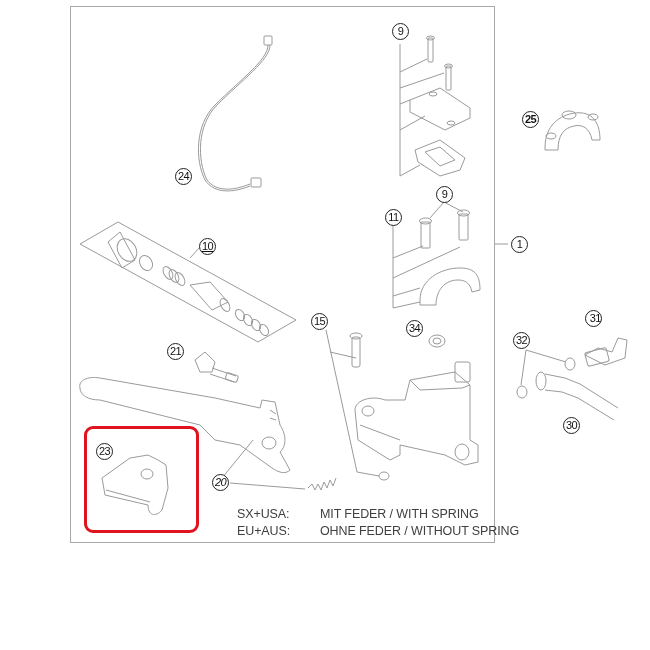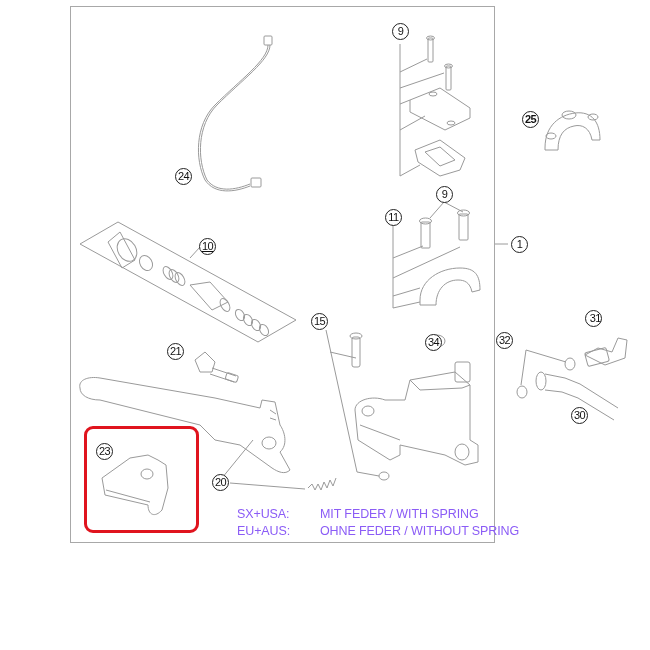--- a/index.html
+++ b/index.html
@@ -1,21 +1,21 @@
 <!DOCTYPE html>
 <html><head>
 <meta charset="utf-8">
 <style>
   html, body { margin:0; padding:0; background:#ffffff; }
   body { width:650px; height:650px; position:relative; overflow:hidden; font-family:"Liberation Sans", sans-serif; }
   .frame { position:absolute; left:70px; top:6px; width:425px; height:537px; border:1px solid #a8a8a8; box-sizing:border-box; background:#fff; }
   svg.art { position:absolute; left:0; top:0; width:650px; height:650px; }
   .callout { position:absolute; width:17px; height:17px; border-radius:50%; border:1.6px solid #222; box-sizing:border-box;
              font-family:"Liberation Sans", sans-serif; font-size:11px; line-height:14px; text-align:center; color:#111; background:#fff; letter-spacing:-0.5px; }
-  .note { position:absolute; left:237px; font-family:"Liberation Sans", sans-serif; font-size:12.5px; color:#8b5cf6; white-space:nowrap; letter-spacing:-0.1px; }
+  .note { position:absolute; left:237px; font-family:"Liberation Sans", sans-serif; font-size:12.5px; color:#404040; white-space:nowrap; letter-spacing:-0.1px; }
   .note .region { display:inline-block; width:83px; }
   .highlight { position:absolute; left:84px; top:426px; width:115px; height:107px; border:3px solid #e0141e; border-radius:9px; box-sizing:border-box; }
 </style>
 </head>
 <body>
 
 <div class="frame"></div>
 
 <svg class="art" viewBox="0 0 650 650" fill="none" stroke="#9a9a9a" stroke-width="1">
 
@@ -153,27 +153,27 @@
 </svg>
 
 <div class="callout" style="left:392px;top:23px;">9</div>
 <div class="callout" style="left:522px;top:111px;font-weight:bold;">25</div>
 <div class="callout" style="left:175px;top:168px;">24</div>
 <div class="callout" style="left:436px;top:186px;">9</div>
 <div class="callout" style="left:385px;top:209px;">11</div>
 <div class="callout" style="left:511px;top:236px;">1</div>
 <div class="callout" style="left:199px;top:238px;text-decoration:underline;">10</div>
 <div class="callout" style="left:311px;top:313px;">15</div>
-<div class="callout" style="left:406px;top:334px;margin-left:19px;">34</div>
+<div class="callout" style="left:406px;top:320px;">34</div>
 <div class="callout" style="left:585px;top:310px;text-align:right;">31</div>
-<div class="callout" style="left:496px;top:332px;">32</div>
+<div class="callout" style="left:513px;top:332px;">32</div>
 <div class="callout" style="left:167px;top:343px;">21</div>
-<div class="callout" style="left:563px;top:407px;margin-left:8px;">30</div>
+<div class="callout" style="left:563px;top:417px;">30</div>
 <div class="callout" style="left:96px;top:443px;">23</div>
-<div class="callout" style="left:212px;top:474px;">20</div>
+<div class="callout" style="left:212px;top:474px;font-style:italic;">20</div>
 
 <div class="highlight"></div>
 
 <div class="note" style="top:507px;">
   <span class="region">SX+USA:</span><span>MIT FEDER / WITH SPRING</span>
 </div>
 <div class="note" style="top:524px;">
   <span class="region">EU+AUS:</span><span>OHNE FEDER / WITHOUT SPRING</span>
 </div>
 

